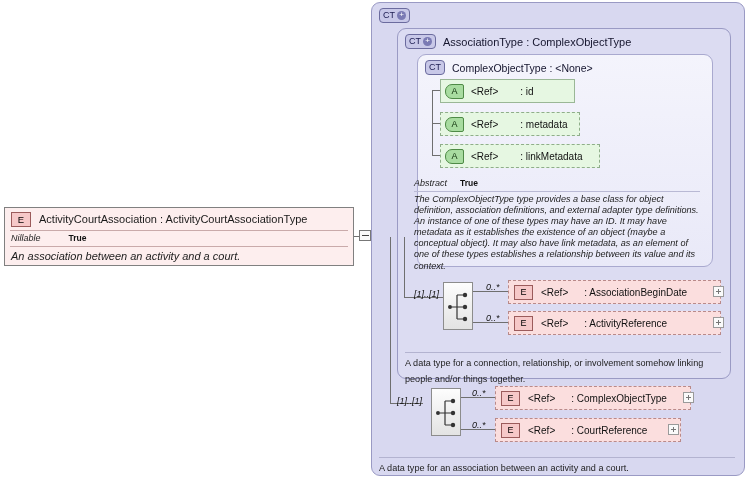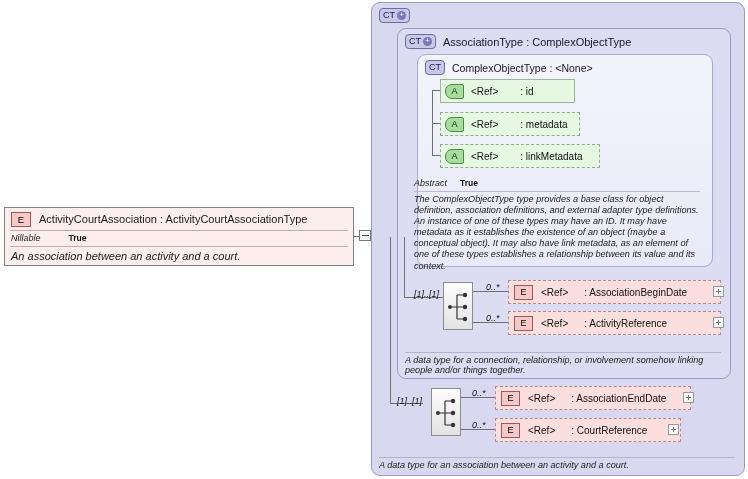--- a/index.html
+++ b/index.html
@@ -216,22 +216,22 @@
     left: 2px; top: 4px; width: 5px; height: 1px; background: #777;
   }
   .expander::after {
     content: ""; position: absolute;
     left: 4px; top: 2px; width: 1px; height: 5px; background: #777;
   }
 
   
   .panel-doc {
     position: absolute;
-    font-size: 9.1px; font-style: italic; color: #1c1c1c;
-    line-height: 10px;
+    font-size: 9.1px; color: #1c1c1c;
+    line-height: 16px;
     font-family: "Liberation Sans", sans-serif;
   }
   .panel-doc-sep { position: absolute; height: 1px; background: #b3b3d0; }
 
   
   .ln { position: absolute; background: #6f6f6f; }
   .ln.h { height: 1px; }
   .ln.v { width: 1px; }
 </style>
 </head>
@@ -367,21 +367,21 @@
 </div>
 
 <div class="ln h" style="left:461px; top:397px; width:34px;"></div>
 <div class="ln h" style="left:461px; top:429px; width:34px;"></div>
 <div class="occ" style="left:472px; top:388px;">0..*</div>
 <div class="occ" style="left:472px; top:420px;">0..*</div>
 
 <div class="eref" style="left:495px; top:386px; width:196px;">
   <span class="e-badge">E</span>
   <span class="ref">&lt;Ref&gt;</span>
-  <span class="nm">: AssociationEndDate</span>
+  <span class="nm">: ComplexObjectType</span>
 </div>
 <div class="expander" style="left:683px; top:392px;"></div>
 
 <div class="eref" style="left:495px; top:418px; width:186px;">
   <span class="e-badge">E</span>
   <span class="ref">&lt;Ref&gt;</span>
   <span class="nm">: CourtReference</span>
 </div>
 <div class="expander" style="left:668px; top:424px;"></div>
 

